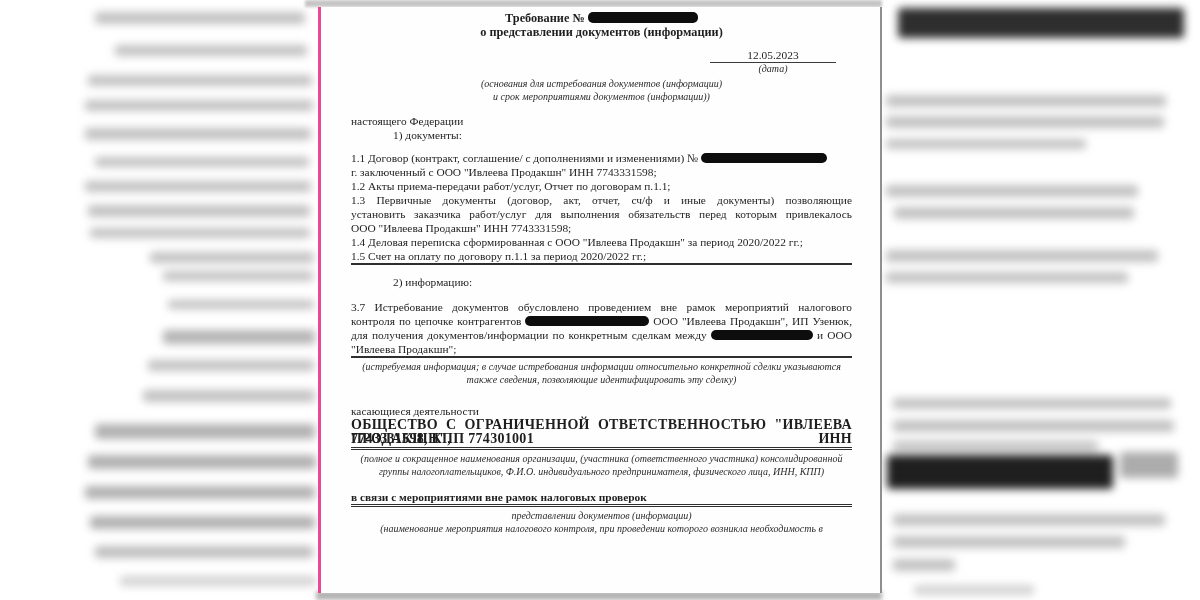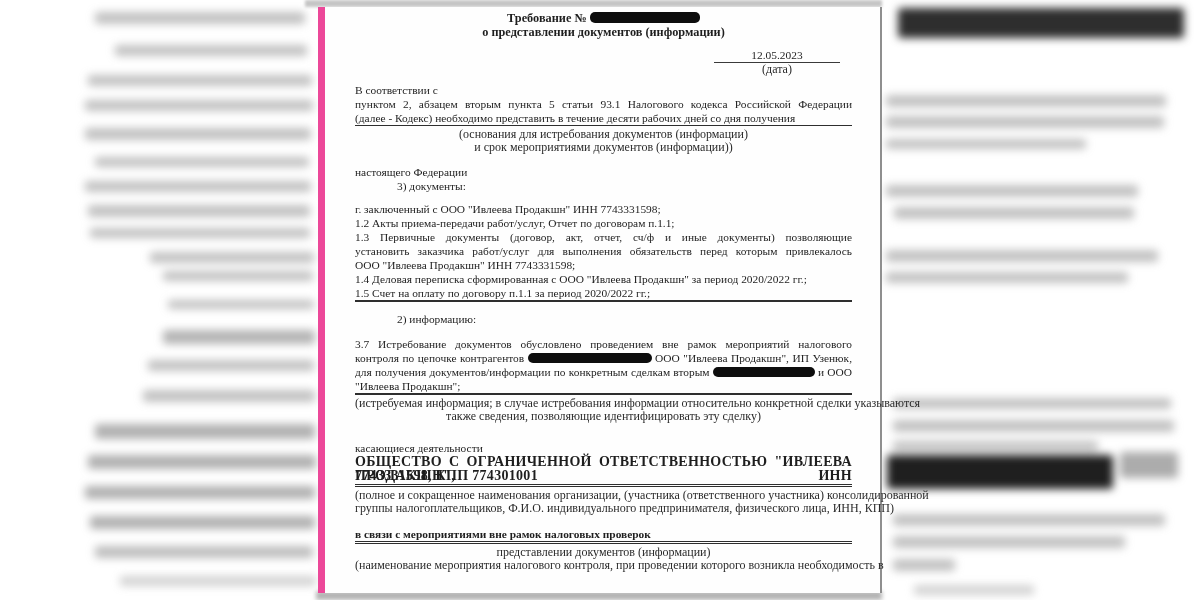--- a/index.html
+++ b/index.html
@@ -15,29 +15,29 @@
   .bg-left{left:0;width:318px;}
   .bg-right{left:884px;width:316px;}
   .bgbar{position:absolute;border-radius:3px;}
   .strip-top{position:absolute;left:305px;top:0;width:577px;height:7px;background:#c5c5c5;filter:blur(1.5px);}
   .strip-bottom{position:absolute;left:316px;top:591px;width:566px;height:9px;background:#b4b4b4;filter:blur(2px);}
 
   
   .page{
     position:absolute;left:318px;top:7px;width:564px;height:586px;
     background:#fefefe;box-sizing:border-box;
-    border-right:2px solid #8f8f8f;border-left:7px solid #ec4899;
+    border-right:2px solid #8f8f8f;border-left:3px solid #ec4899;
     padding:4px 28px 0 30px;
     color:#1e1e1e;font-size:11.4px;
   }
   .line{height:14px;line-height:14px;white-space:nowrap;overflow:visible;}
   .j{white-space:normal;text-align:justify;text-align-last:justify;}
   .line-c{height:14px;line-height:14px;text-align:center;}
   .title{font-weight:bold;font-size:12.3px;}
-  .note{font-size:12px;line-height:13px;height:13px;text-align:center;color:#2a2a2a;white-space:nowrap;}
+  .note{font-style:italic;font-size:10px;line-height:13px;height:13px;text-align:center;color:#2a2a2a;white-space:nowrap;}
   .notes{margin-top:2px;}
 
   .date-block{margin-top:9px;margin-left:359px;width:126px;}
   .date-value{height:14px;line-height:14px;text-align:center;border-bottom:1.5px solid #3a3a3a;}
   .date-label{height:12px;line-height:12px;}
 
   .intro{margin-top:8px;border-bottom:1.5px solid #2e2e2e;}
   .req-intro{margin-top:11px;}
   .indent{padding-left:42px;}
   .body-block{margin-top:9px;}
@@ -112,49 +112,45 @@
     <div class="title">
       <div class="line-c"><span>Требование №</span> <span class="redact rb-title"></span></div>
       <div class="line-c">о представлении документов (информации)</div>
     </div>
 
     <div class="date-block">
       <div class="date-value">12.05.2023</div>
       <div class="note date-label">(дата)</div>
     </div>
 
-    <div class="intro">
-      <div class="line">В соответствии с</div>
-      <div class="line j">пунктом 2, абзацем вторым пункта 5 статьи 93.1 Налогового кодекса Российской Федерации</div>
-      <div class="line">(далее - Кодекс) необходимо представить в течение десяти рабочих дней со дня получения</div>
-    </div>
     <div class="notes">
       <div class="note">(основания для истребования документов (информации)</div>
       <div class="note">и срок мероприятиями документов (информации))</div>
     </div>
 
     <div class="line req-intro">настоящего Федерации</div>
-    <div class="line indent">3) документы:</div>
+    <div class="line indent">1) документы:</div>
 
     <div class="body-block bordered">
+      <div class="line"><span>1.1 Договор (контракт, соглашение/ с дополнениями и изменениями) №</span> <span class="redact rb-w126"></span></div>
       <div class="line">г. заключенный с ООО "Ивлеева Продакшн" ИНН 7743331598;</div>
       <div class="line">1.2 Акты приема-передачи работ/услуг, Отчет по договорам п.1.1;</div>
       <div class="line j">1.3 Первичные документы (договор, акт, отчет, сч/ф и иные документы) позволяющие</div>
       <div class="line j">установить заказчика работ/услуг для выполнения обязательств перед которым привлекалось</div>
       <div class="line">ООО "Ивлеева Продакшн" ИНН 7743331598;</div>
       <div class="line">1.4 Деловая переписка сформированная с ООО "Ивлеева Продакшн" за период 2020/2022 гг.;</div>
       <div class="line">1.5 Счет на оплату по договору п.1.1 за период 2020/2022 гг.;</div>
     </div>
 
     <div class="line indent sec2-heading">2) информацию:</div>
 
     <div class="body-block sec2-body bordered">
       <div class="line j">3.7 Истребование документов обусловлено проведением вне рамок мероприятий налогового</div>
       <div class="line j"><span>контроля по цепочке контрагентов</span> <span class="redact rb-w124"></span> <span>ООО "Ивлеева Продакшн", ИП Узенюк,</span></div>
-      <div class="line j"><span>для получения документов/информации по конкретным сделкам вторым</span> <span class="redact rb-w102"></span> <span>и ООО</span></div>
+      <div class="line j"><span>для получения документов/информации по конкретным сделкам между</span> <span class="redact rb-w102"></span> <span>и ООО</span></div>
       <div class="line">"Ивлеева Продакшн";</div>
     </div>
     <div class="notes">
       <div class="note">(истребуемая информация; в случае истребования информации относительно конкретной сделки указываются</div>
       <div class="note">также сведения, позволяющие идентифицировать эту сделку)</div>
     </div>
 
     <div class="line subject-lead">касающиеся деятельности</div>
     <div class="org">
       <div class="line j org-line">ОБЩЕСТВО С ОГРАНИЧЕННОЙ ОТВЕТСТВЕННОСТЬЮ "ИВЛЕЕВА ПРОДАКШН", ИНН</div>

